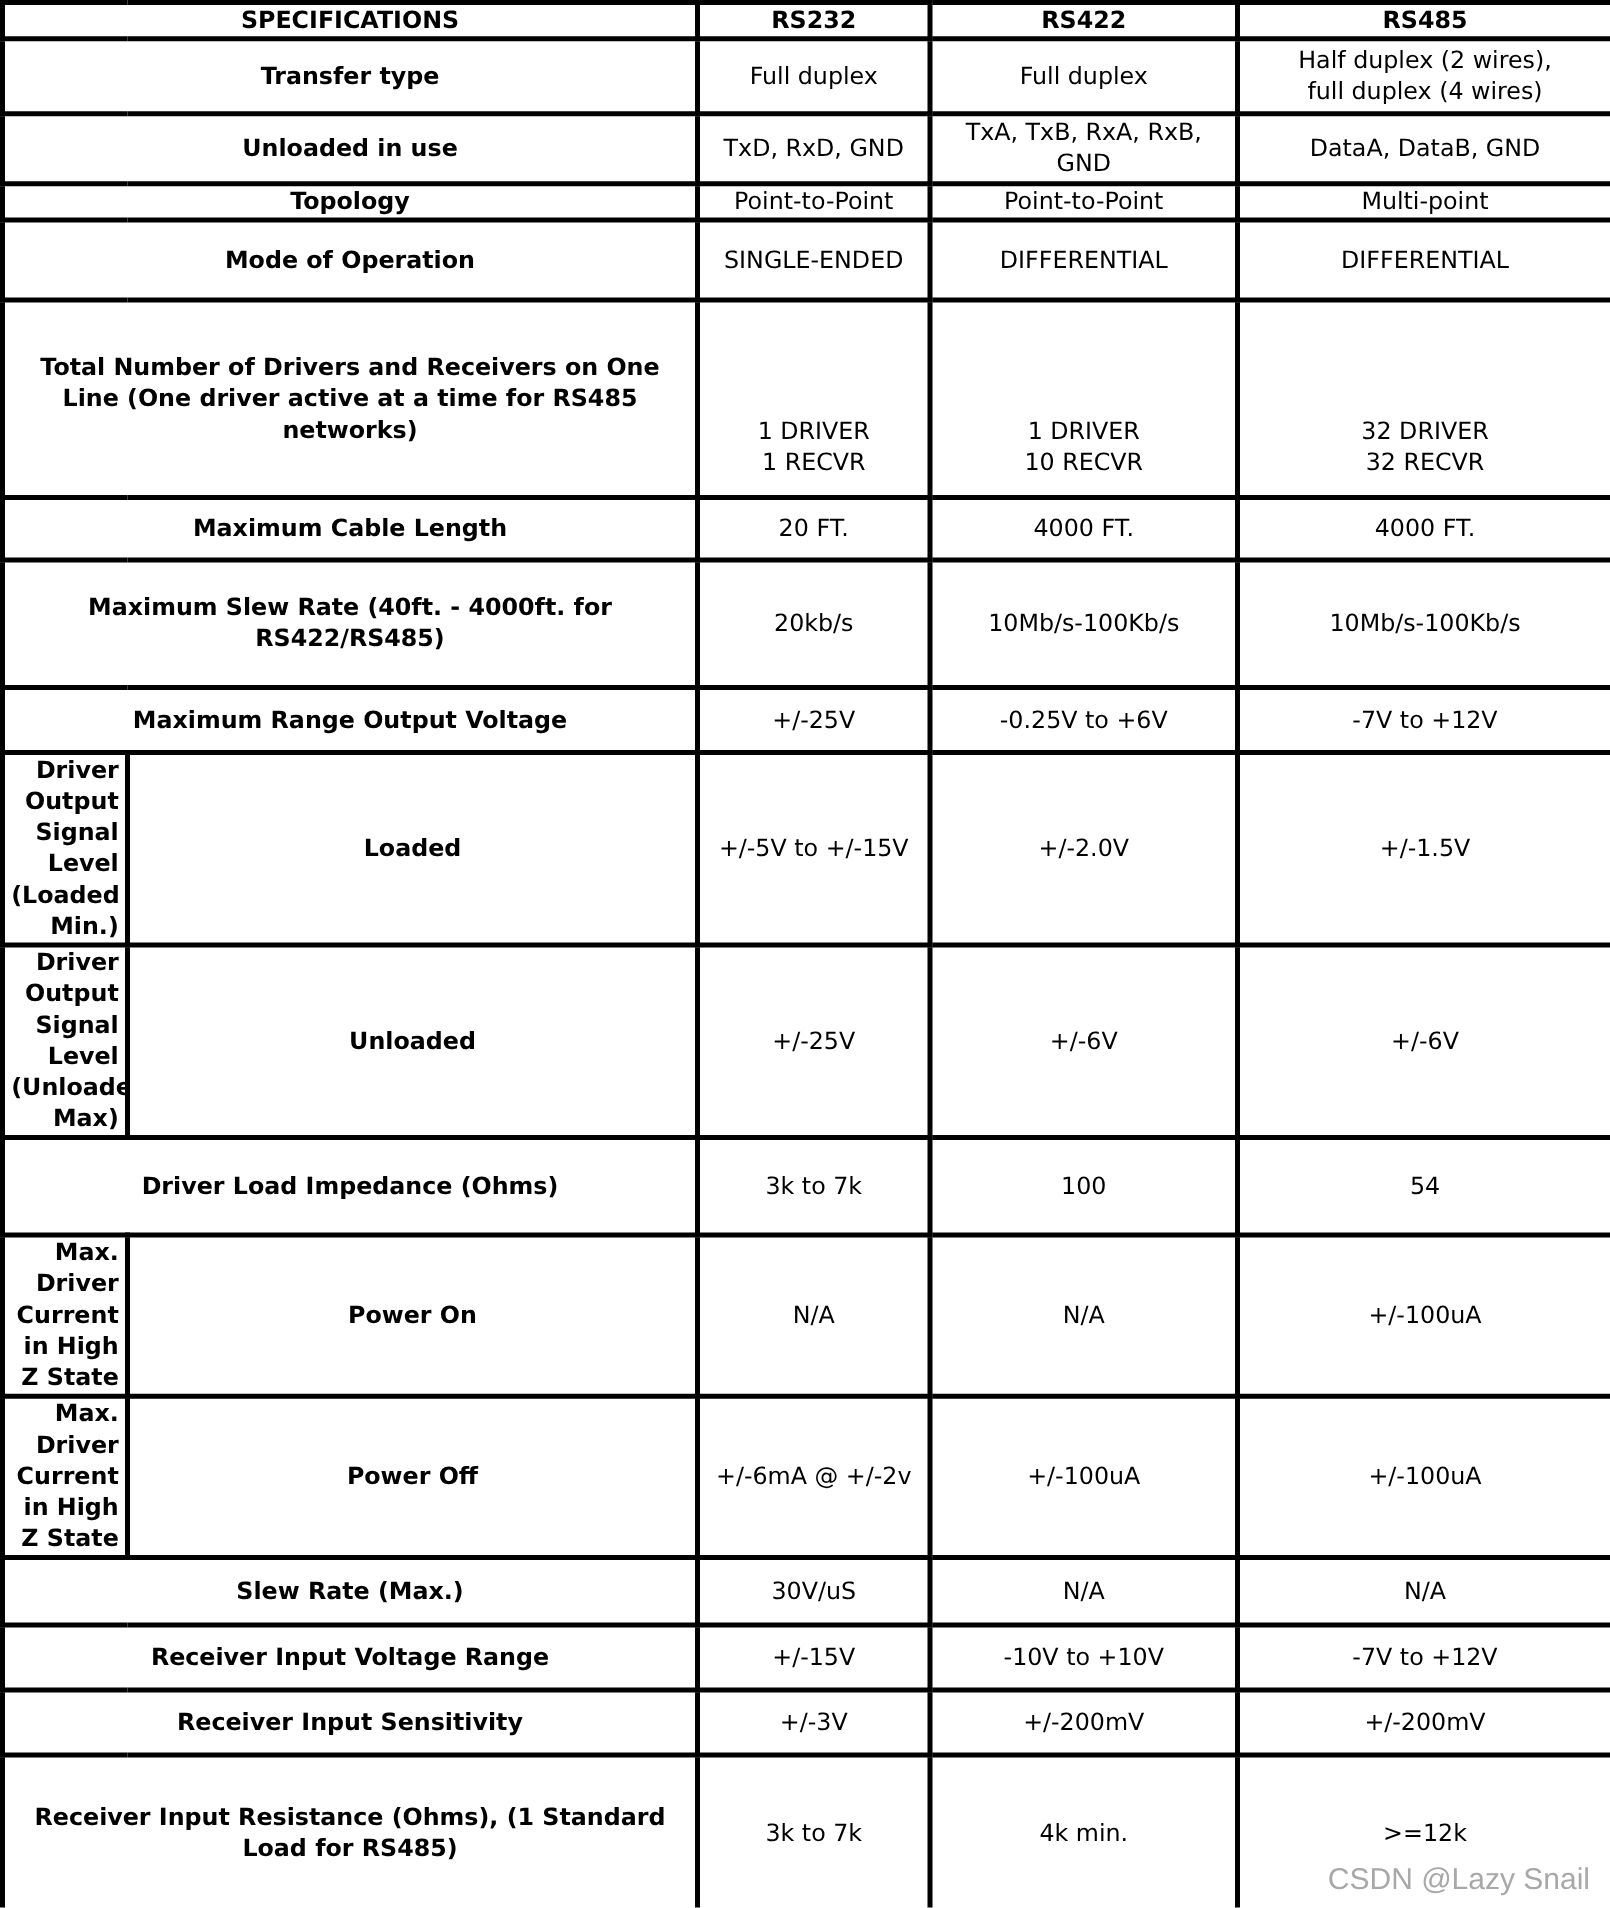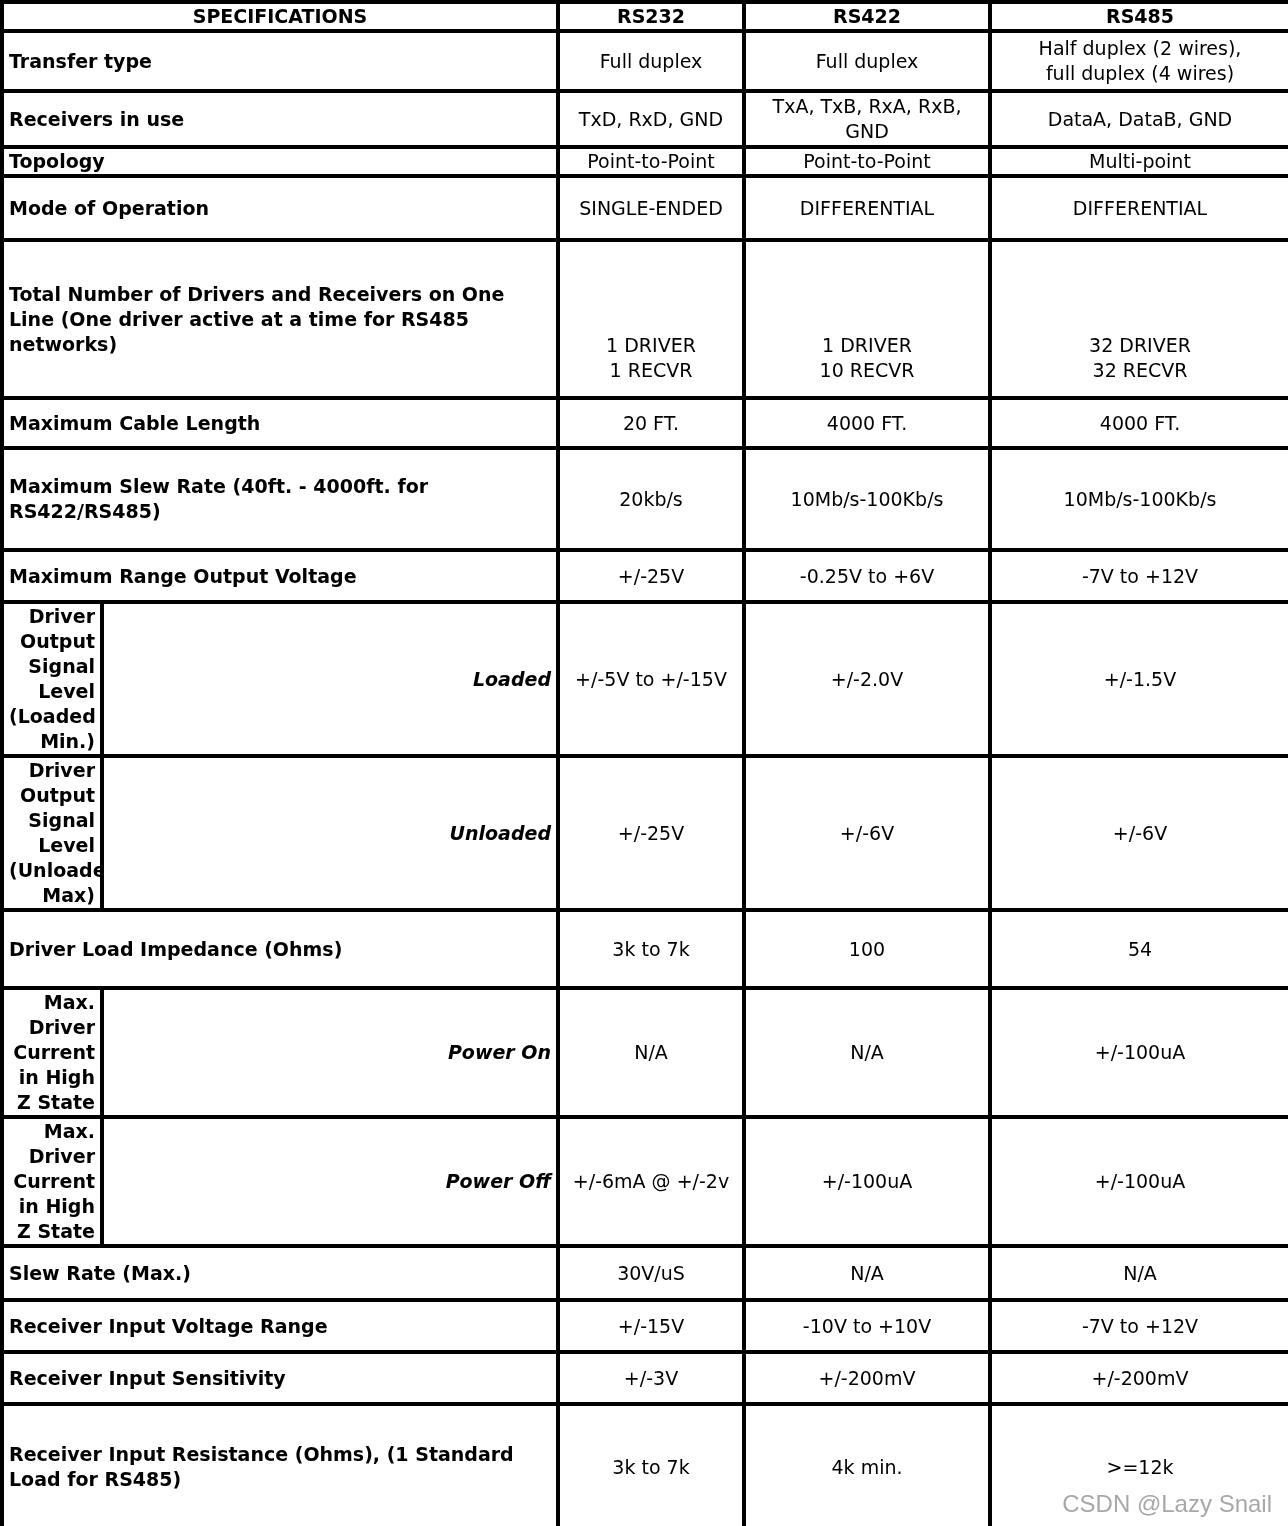--- a/index.html
+++ b/index.html
@@ -7,22 +7,22 @@
   table.spec {
     position: absolute; left: 0; top: 0;
     width: 1288px; border-collapse: collapse; table-layout: fixed;
     font-family: "DejaVu Sans", sans-serif; font-size: 19px; color: #000;
   }
   table.spec td, table.spec th {
     border: 4px solid #000; padding: 0 5px; line-height: 25px;
     vertical-align: middle; overflow: hidden;
   }
   table.spec th { font-weight: bold; text-align: center; height: 24px; }
-  td.label { font-weight: bold; text-align: left; }
-  td.sublabel { font-weight: bold; text-align: right; padding-left: 5px; font-style: italic; }
+  td.label { font-weight: bold; text-align: center; }
+  td.sublabel { font-weight: bold; text-align: center; padding-left: 5px; }
   td.group { font-weight: bold; text-align: right; padding: 0 3px; line-height: 25px; }
   td.val { text-align: center; font-weight: normal; }
   .stack { display: flex; flex-direction: column; justify-content: flex-end; height: 128px; padding: 10px 0 0 0; box-sizing: border-box; }
   .watermark {
     position: absolute; right: 16px; bottom: 8px;
     font-family: "Liberation Sans", sans-serif; font-size: 24px; color: #a8a8a8;
   }
 </style>
 </head>
 <body>
@@ -45,21 +45,21 @@
   </thead>
   <tbody>
     <tr style="height:60px">
       <td colspan="2" class="label">Transfer type</td>
       <td class="val">Full duplex</td>
       <td class="val">Full duplex</td>
       <td class="val" style="white-space:pre-line">Half duplex (2 wires),
 full duplex (4 wires)</td>
     </tr>
     <tr style="height:56px">
-      <td colspan="2" class="label">Receivers in use</td>
+      <td colspan="2" class="label">Unloaded in use</td>
       <td class="val">TxD, RxD, GND</td>
       <td class="val">TxA, TxB, RxA, RxB, GND</td>
       <td class="val">DataA, DataB, GND</td>
     </tr>
     <tr style="height:28px">
       <td colspan="2" class="label">Topology</td>
       <td class="val">Point-to-Point</td>
       <td class="val">Point-to-Point</td>
       <td class="val">Multi-point</td>
     </tr>

